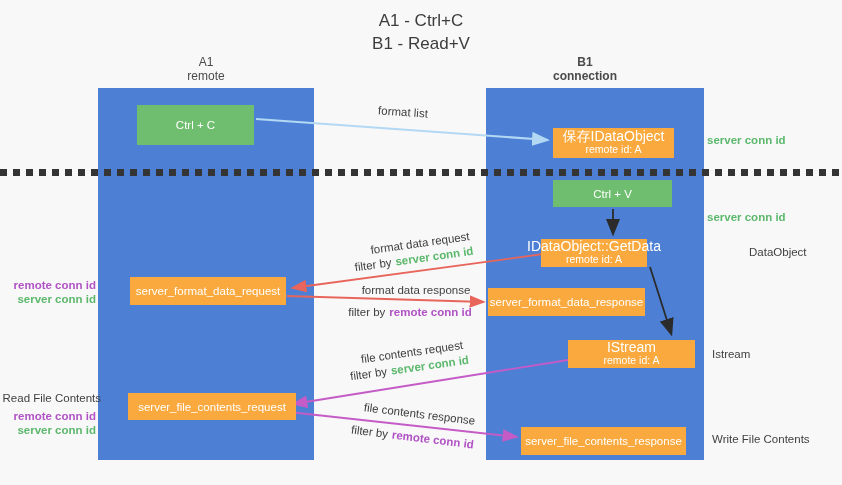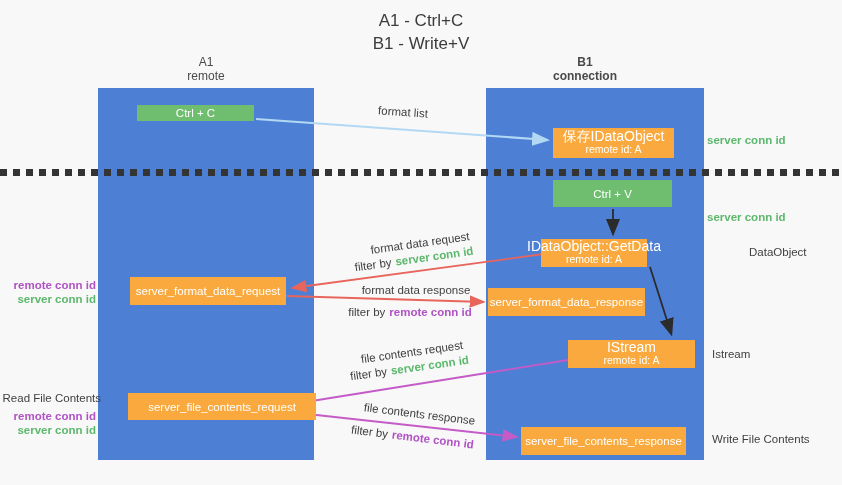--- a/index.html
+++ b/index.html
@@ -61,21 +61,21 @@
   .side-note.right-align{text-align:right;}
   .conn-pair div{font-weight:bold;}
 </style>
 </head>
 <body>
 
 <div class="canvas">
 
   <div class="title">
     <div>A1 - Ctrl+C</div>
-    <div>B1 - Write+V</div>
+    <div>B1 - Read+V</div>
   </div>
 
   <div class="col-header a">
     <div>A1</div>
     <div>remote</div>
   </div>
   <div class="col-header b">
     <div>B1</div>
     <div>connection</div>
   </div>
@@ -102,21 +102,21 @@
     </defs>
     <line x1="256" y1="119" x2="548" y2="140" stroke="#b2d8f3" stroke-width="2" marker-end="url(#m-blue)"></line>
     <line x1="551" y1="253" x2="292" y2="288" stroke="#e8655c" stroke-width="1.8" marker-end="url(#m-red)"></line>
     <line x1="287" y1="296" x2="484" y2="302" stroke="#e8655c" stroke-width="1.8" marker-end="url(#m-red)"></line>
     <line x1="568" y1="360" x2="293" y2="404" stroke="#c45bc7" stroke-width="1.8" marker-end="url(#m-mag)"></line>
     <line x1="289" y1="412" x2="517" y2="437" stroke="#c45bc7" stroke-width="1.8" marker-end="url(#m-mag)"></line>
     <line x1="613" y1="209" x2="613" y2="233" stroke="#2b2b2b" stroke-width="1.8" marker-end="url(#m-blk)"></line>
     <line x1="650" y1="267" x2="671" y2="333" stroke="#2b2b2b" stroke-width="1.8" marker-end="url(#m-blk)"></line>
   </svg>
 
-  <div class="node green" style="left:137px;top:105px;width:117px;height:16px;">
+  <div class="node green" style="left:137px;top:105px;width:117px;height:40px;">
     <div class="single">Ctrl + C</div>
   </div>
 
   <div class="node orange" style="left:553px;top:128px;width:121px;height:30px;">
     <div class="l1">保存IDataObject</div>
     <div class="l2">remote id: A</div>
   </div>
 
   <div class="node green" style="left:553px;top:180px;width:119px;height:27px;">
     <div class="single">Ctrl + V</div>
@@ -133,21 +133,21 @@
 
   <div class="node orange" style="left:130px;top:277px;width:156px;height:28px;">
     <div class="single">server_format_data_request</div>
   </div>
 
   <div class="node orange" style="left:568px;top:340px;width:127px;height:28px;">
     <div class="l1">IStream</div>
     <div class="l2">remote id: A</div>
   </div>
 
-  <div class="node orange" style="left:128px;top:393px;width:188px;height:27px;">
+  <div class="node orange" style="left:128px;top:393px;width:168px;height:27px;">
     <div class="single">server_file_contents_request</div>
   </div>
 
   <div class="node orange" style="left:521px;top:427px;width:165px;height:28px;">
     <div class="single">server_file_contents_response</div>
   </div>
 
   <div class="arrow-label rot-slight" style="left:358px;top:105px;width:90px;">format list</div>
 
   <div class="arrow-label rot-up" style="left:350px;top:236px;width:140px;">format data request</div>

